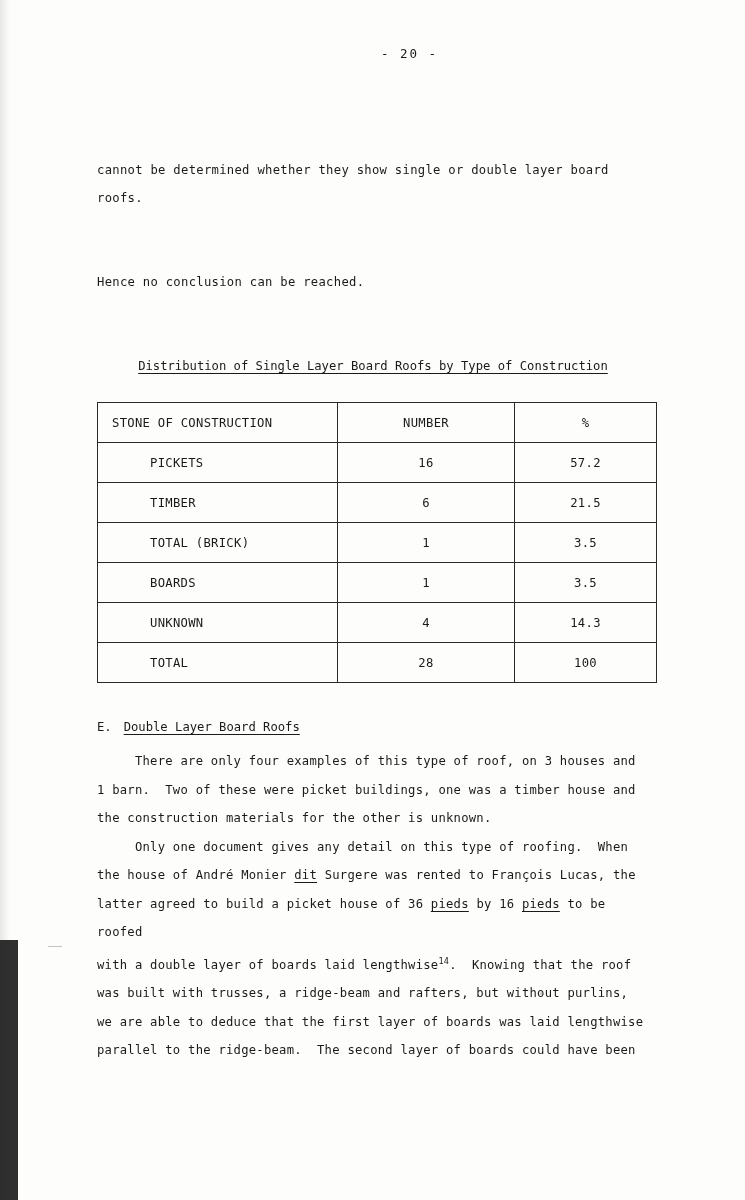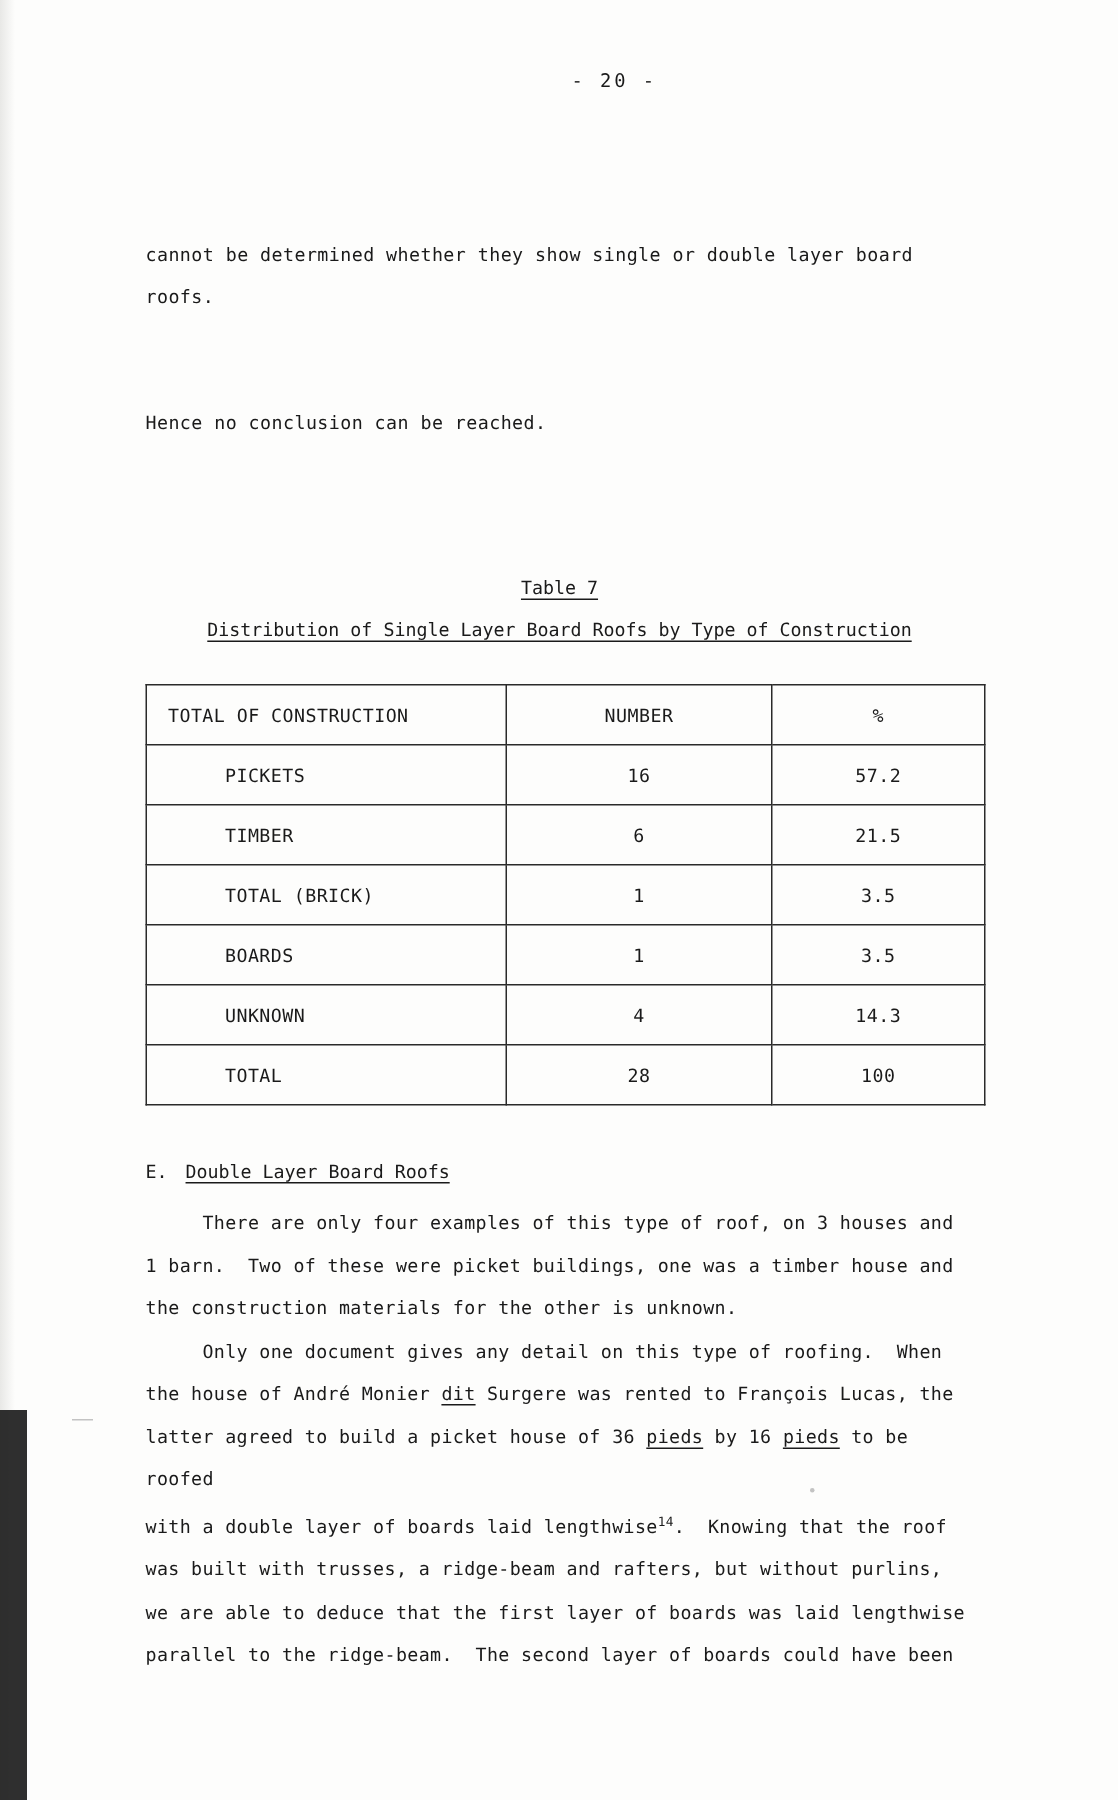--- a/index.html
+++ b/index.html
@@ -130,32 +130,29 @@
 
   <div class="page-number">-  20  -</div>
 
   <div class="content">
 
     <div class="para">
       <div>cannot be determined whether they show single or double layer board roofs.</div>
       <div>Hence no conclusion can be reached.</div>
     </div>
 
-    <div class="table-caption">
-      <span class="u"><span>Table </span><span>7</span></span>
-    </div>
 
     <div class="table-title">
       <span class="u">Distribution of Single Layer Board Roofs by Type of Construction</span>
     </div>
 
     <table class="data">
       <thead>
         <tr>
-          <th class="c1">TOTAL OF CONSTRUCTION</th>
+          <th class="c1">STONE OF CONSTRUCTION</th>
           <th class="c2">NUMBER</th>
           <th class="c3">%</th>
         </tr>
       </thead>
       <tbody>
         <tr>
           <td class="c1 label">PICKETS</td>
           <td class="c2">16</td>
           <td class="c3">57.2</td>
         </tr>

